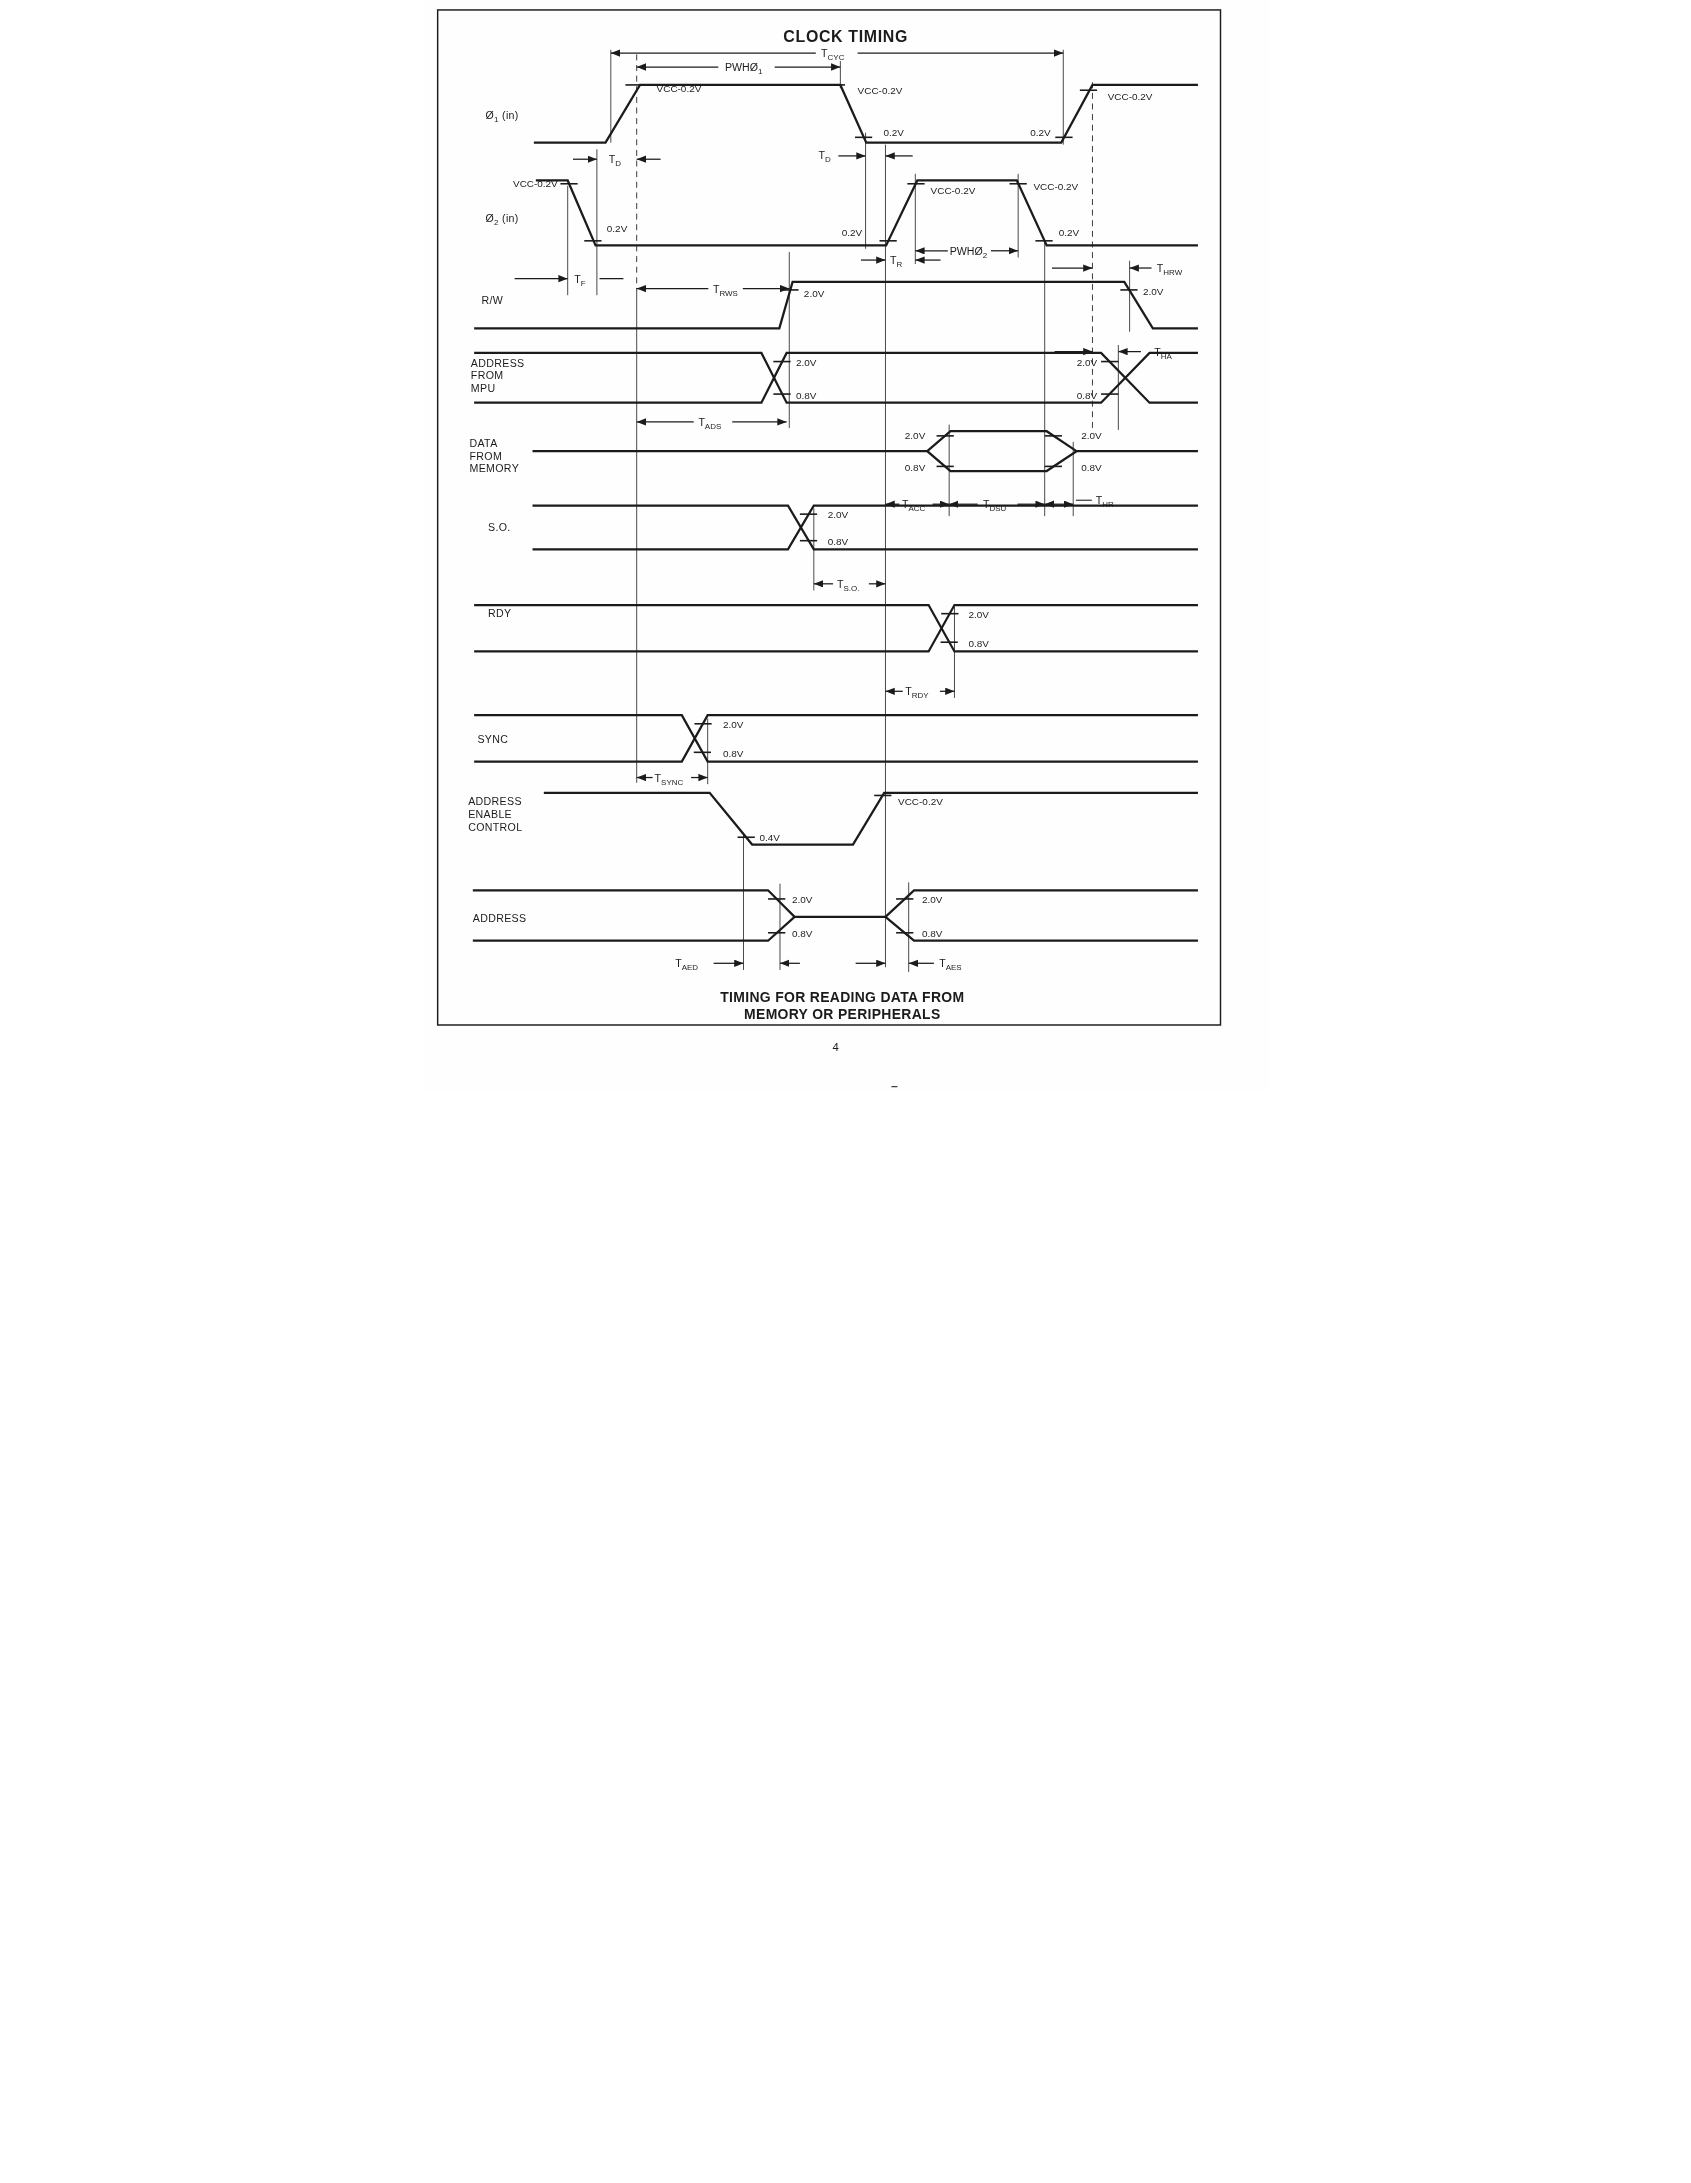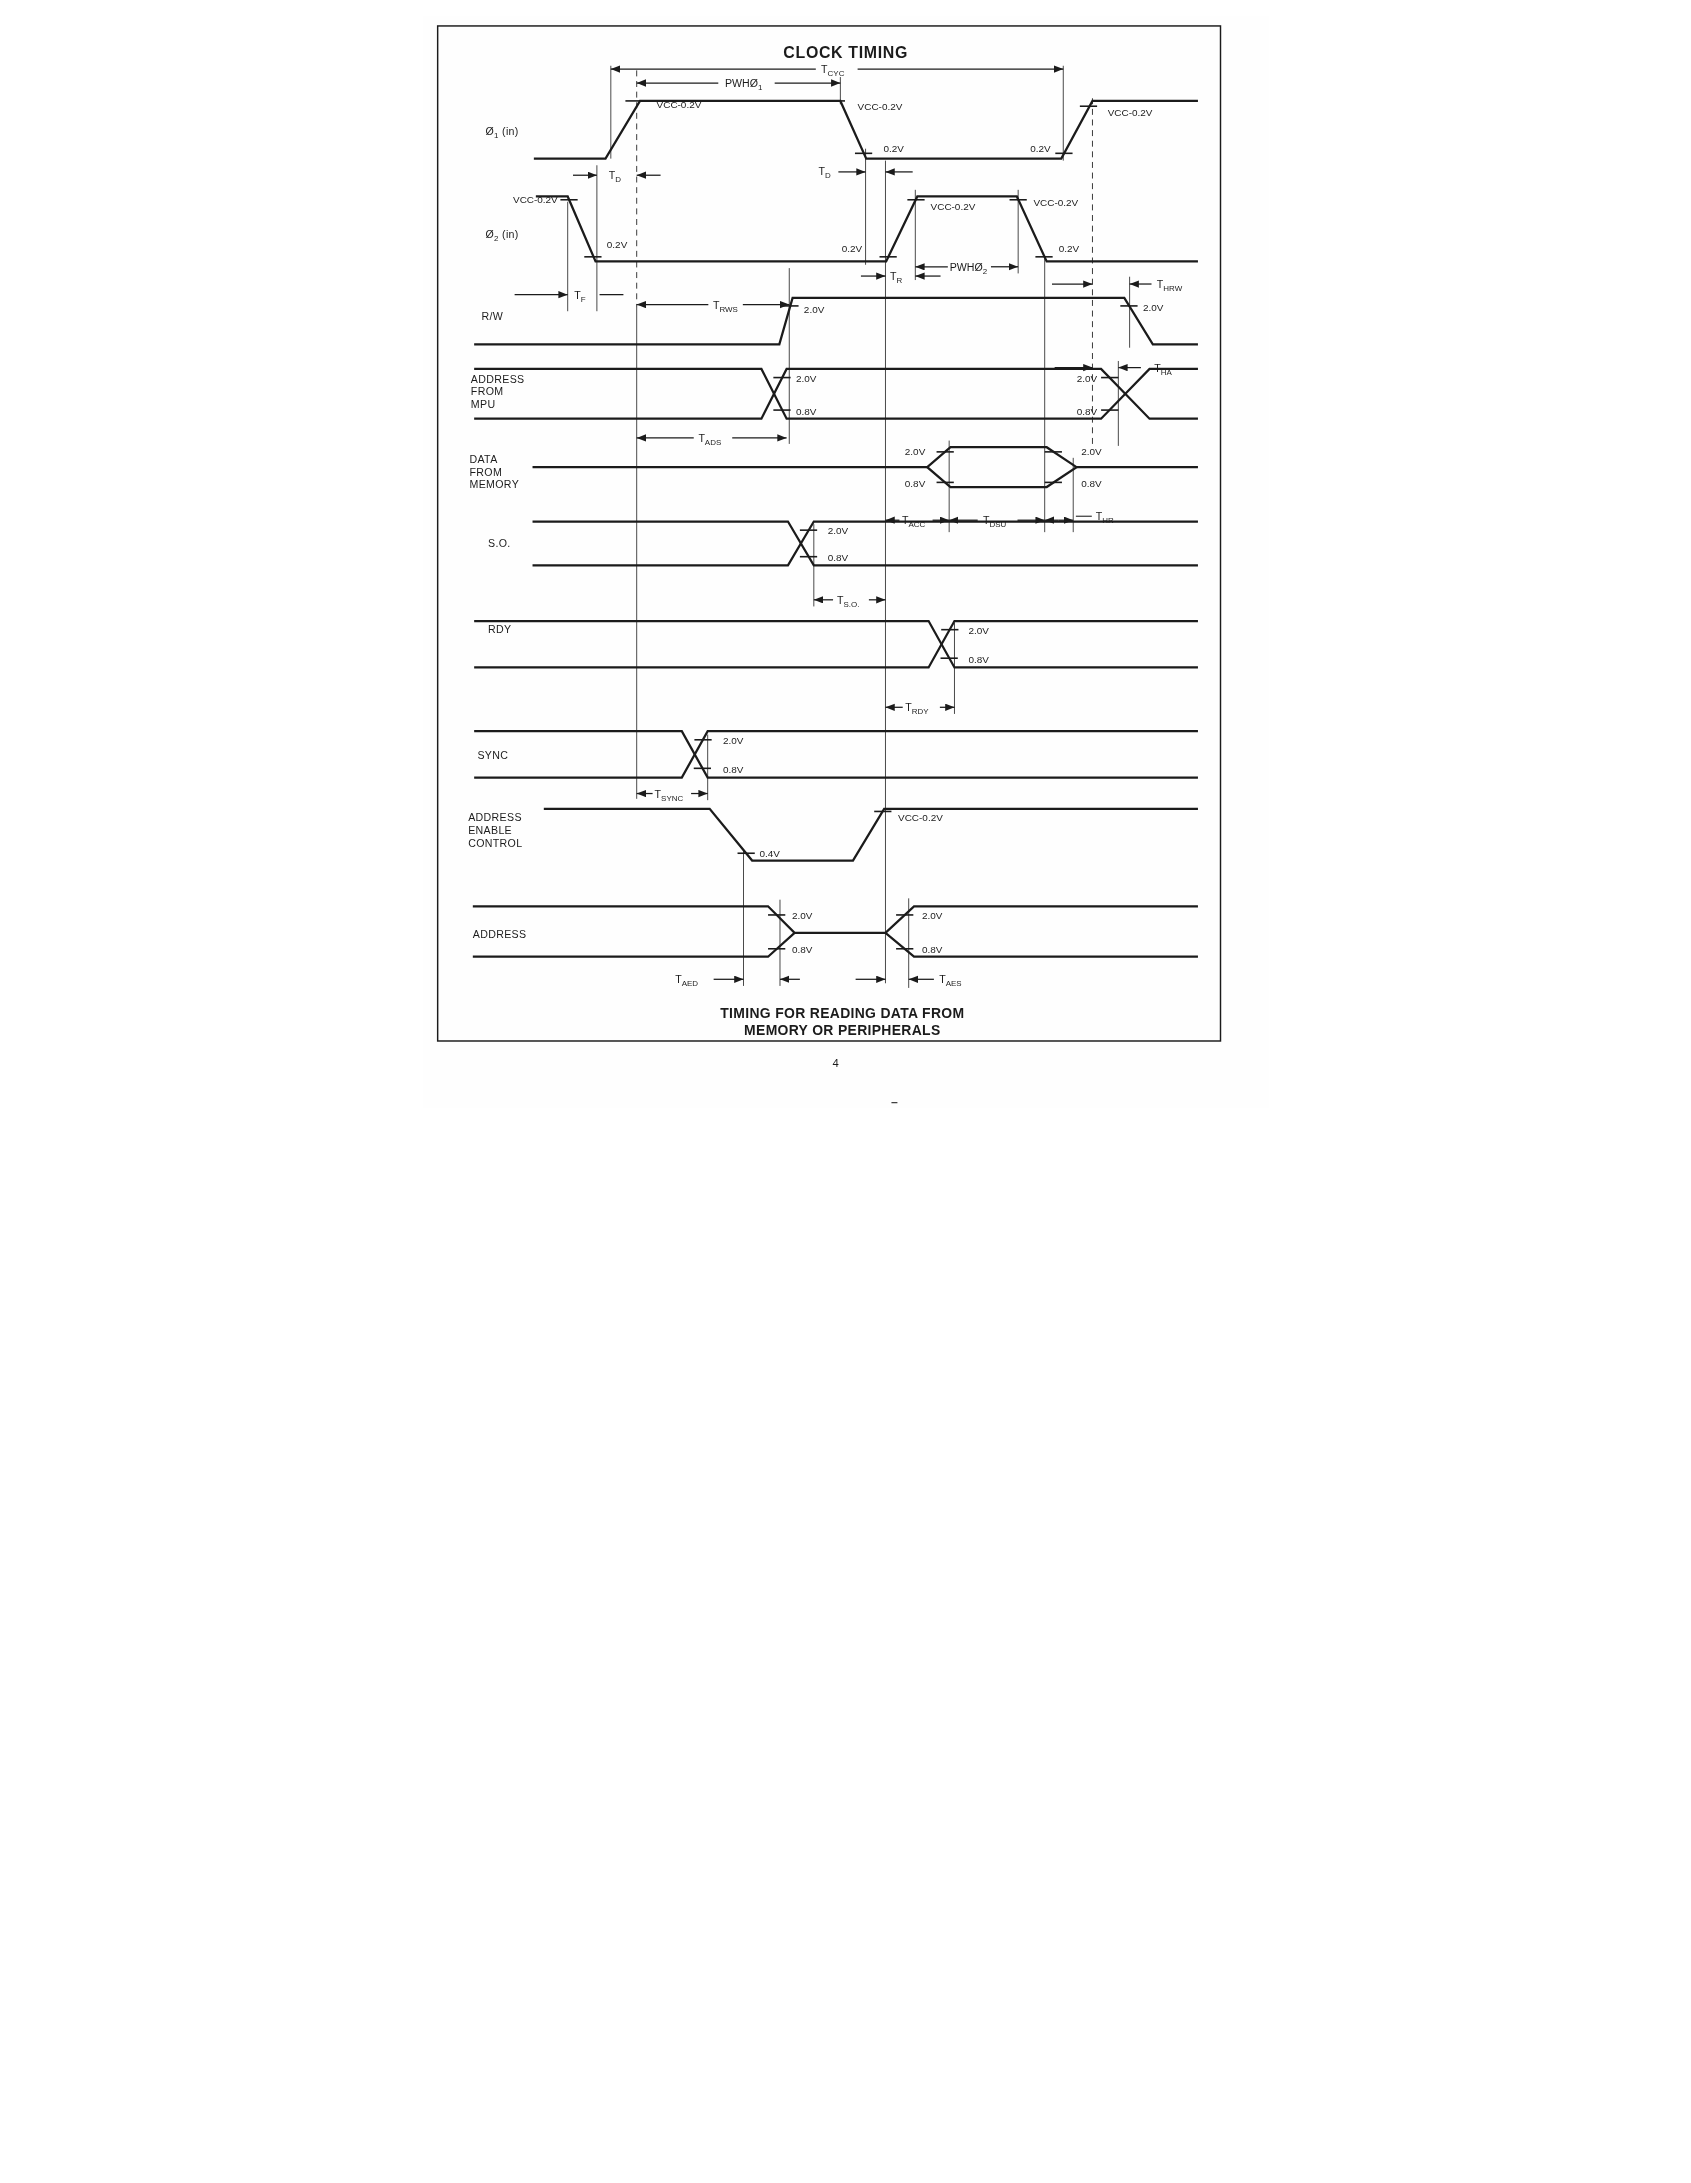--- a/index.html
+++ b/index.html
@@ -1,16 +1,16 @@
 <!DOCTYPE html>
 <html style="font-size:10.6px"><head>
 <meta charset="utf-8">
 <style>
   html,body{margin:0;padding:0;background:#ffffff;}
-  .page{width:846px;height:1092px;background:#fefefe;position:relative;margin:16px auto;}
+  .page{width:846px;height:1092px;background:#fefefe;position:relative;margin:0 auto;}
   svg{display:block;}
   .sig{fill:none;stroke:#1b1b1b;stroke-width:3.4;stroke-linejoin:miter;stroke-linecap:butt;}
   .ref{stroke:#1b1b1b;stroke-width:1.2;}
   .refd{stroke:#1b1b1b;stroke-width:1.3;stroke-dasharray:9 7;}
   .arr{stroke:#1b1b1b;stroke-width:1.9;}
   .tick{stroke:#1b1b1b;stroke-width:2.4;}
   .thin{stroke:#1b1b1b;stroke-width:1.6;}
   text{fill:#1b1b1b;font-family:"Liberation Sans",sans-serif;}
   .title{font-size:24px;font-weight:bold;letter-spacing:1px;}
   .footer{font-size:21px;font-weight:bold;letter-spacing:0.5px;}

